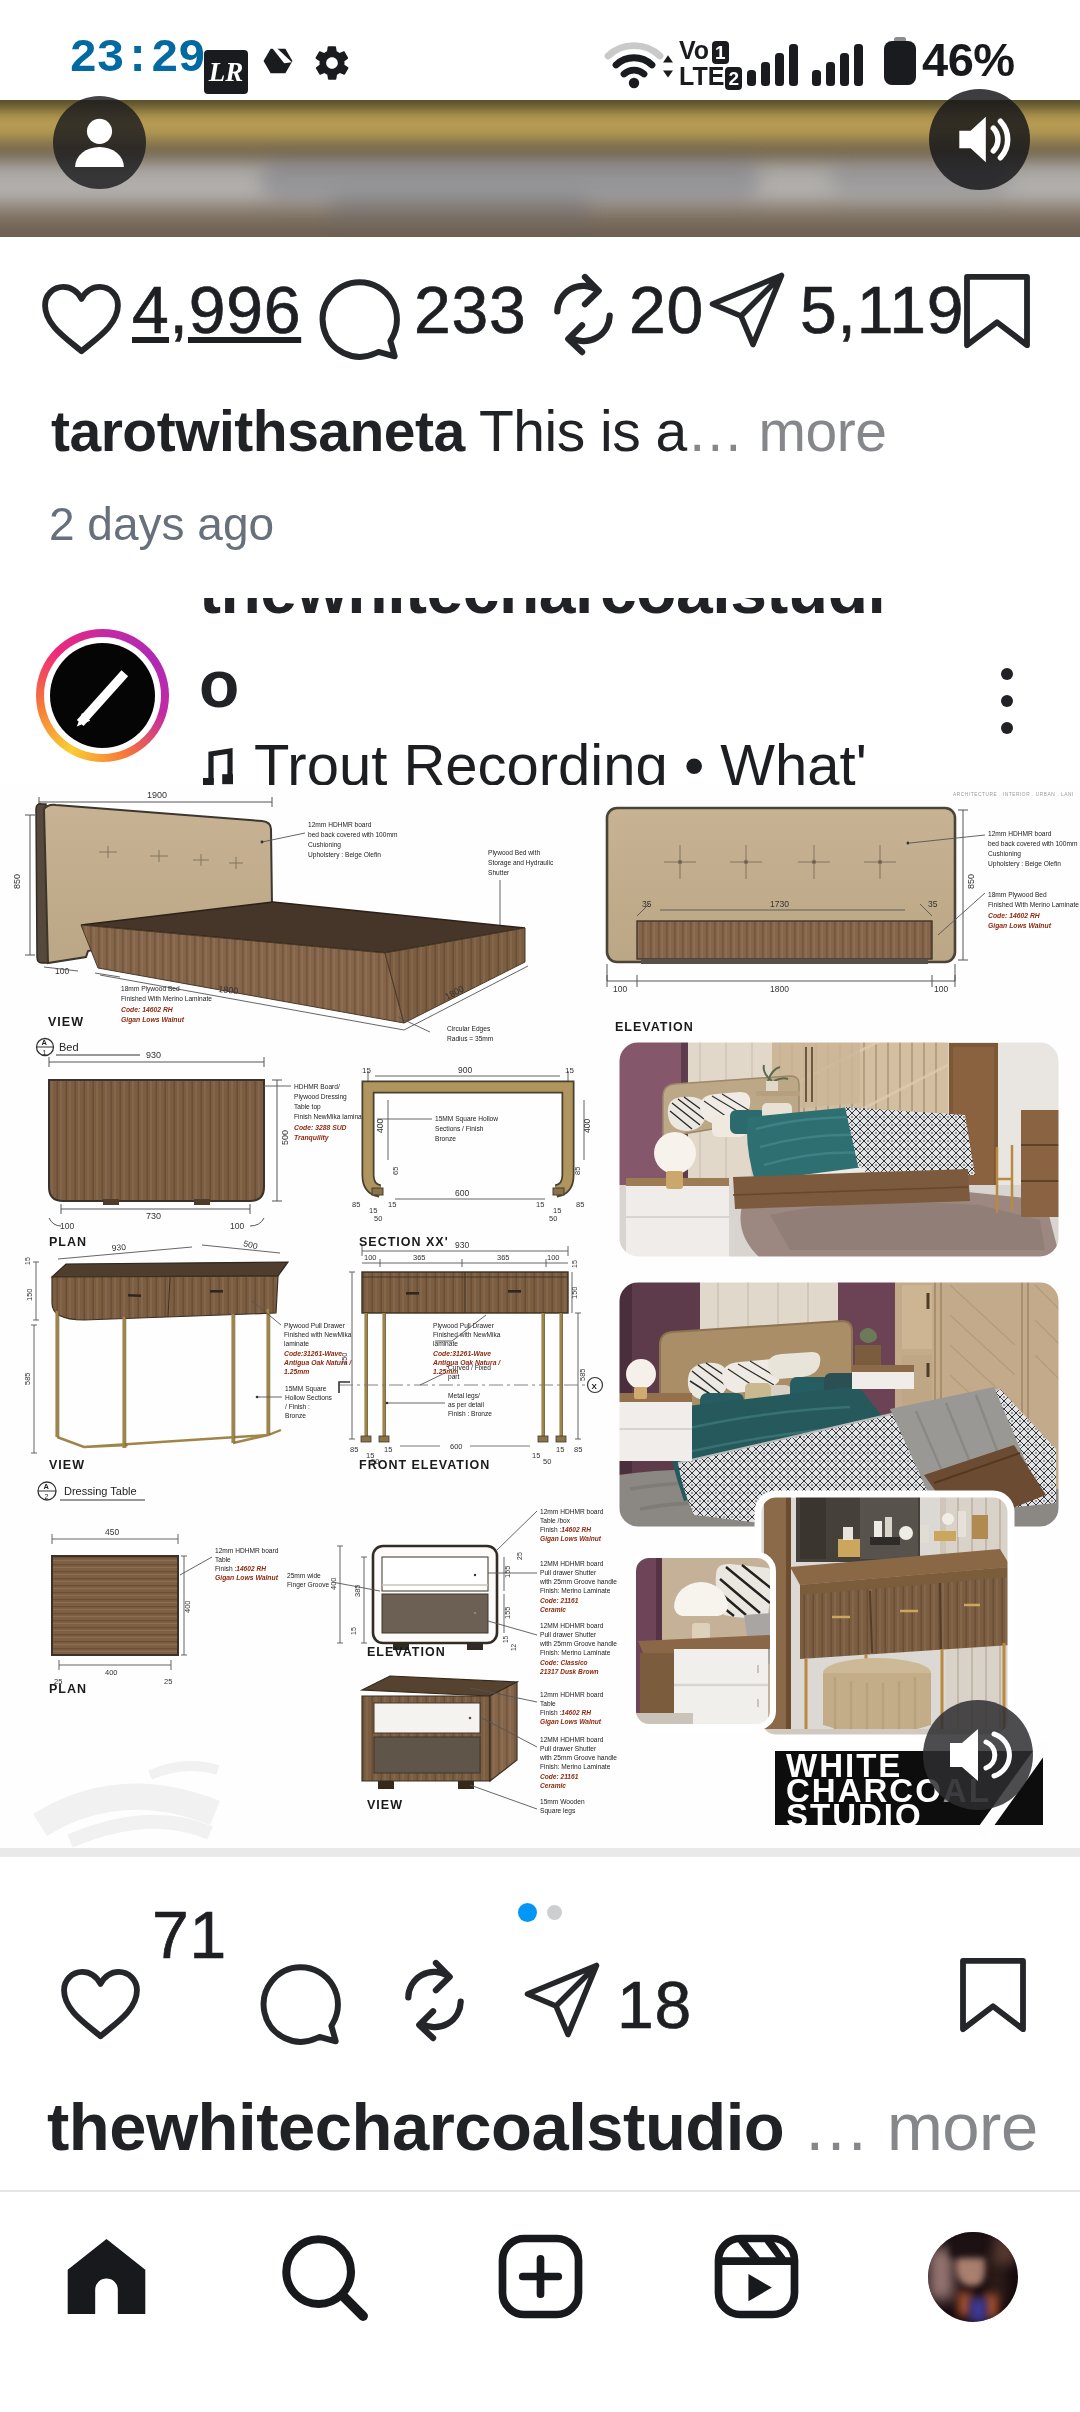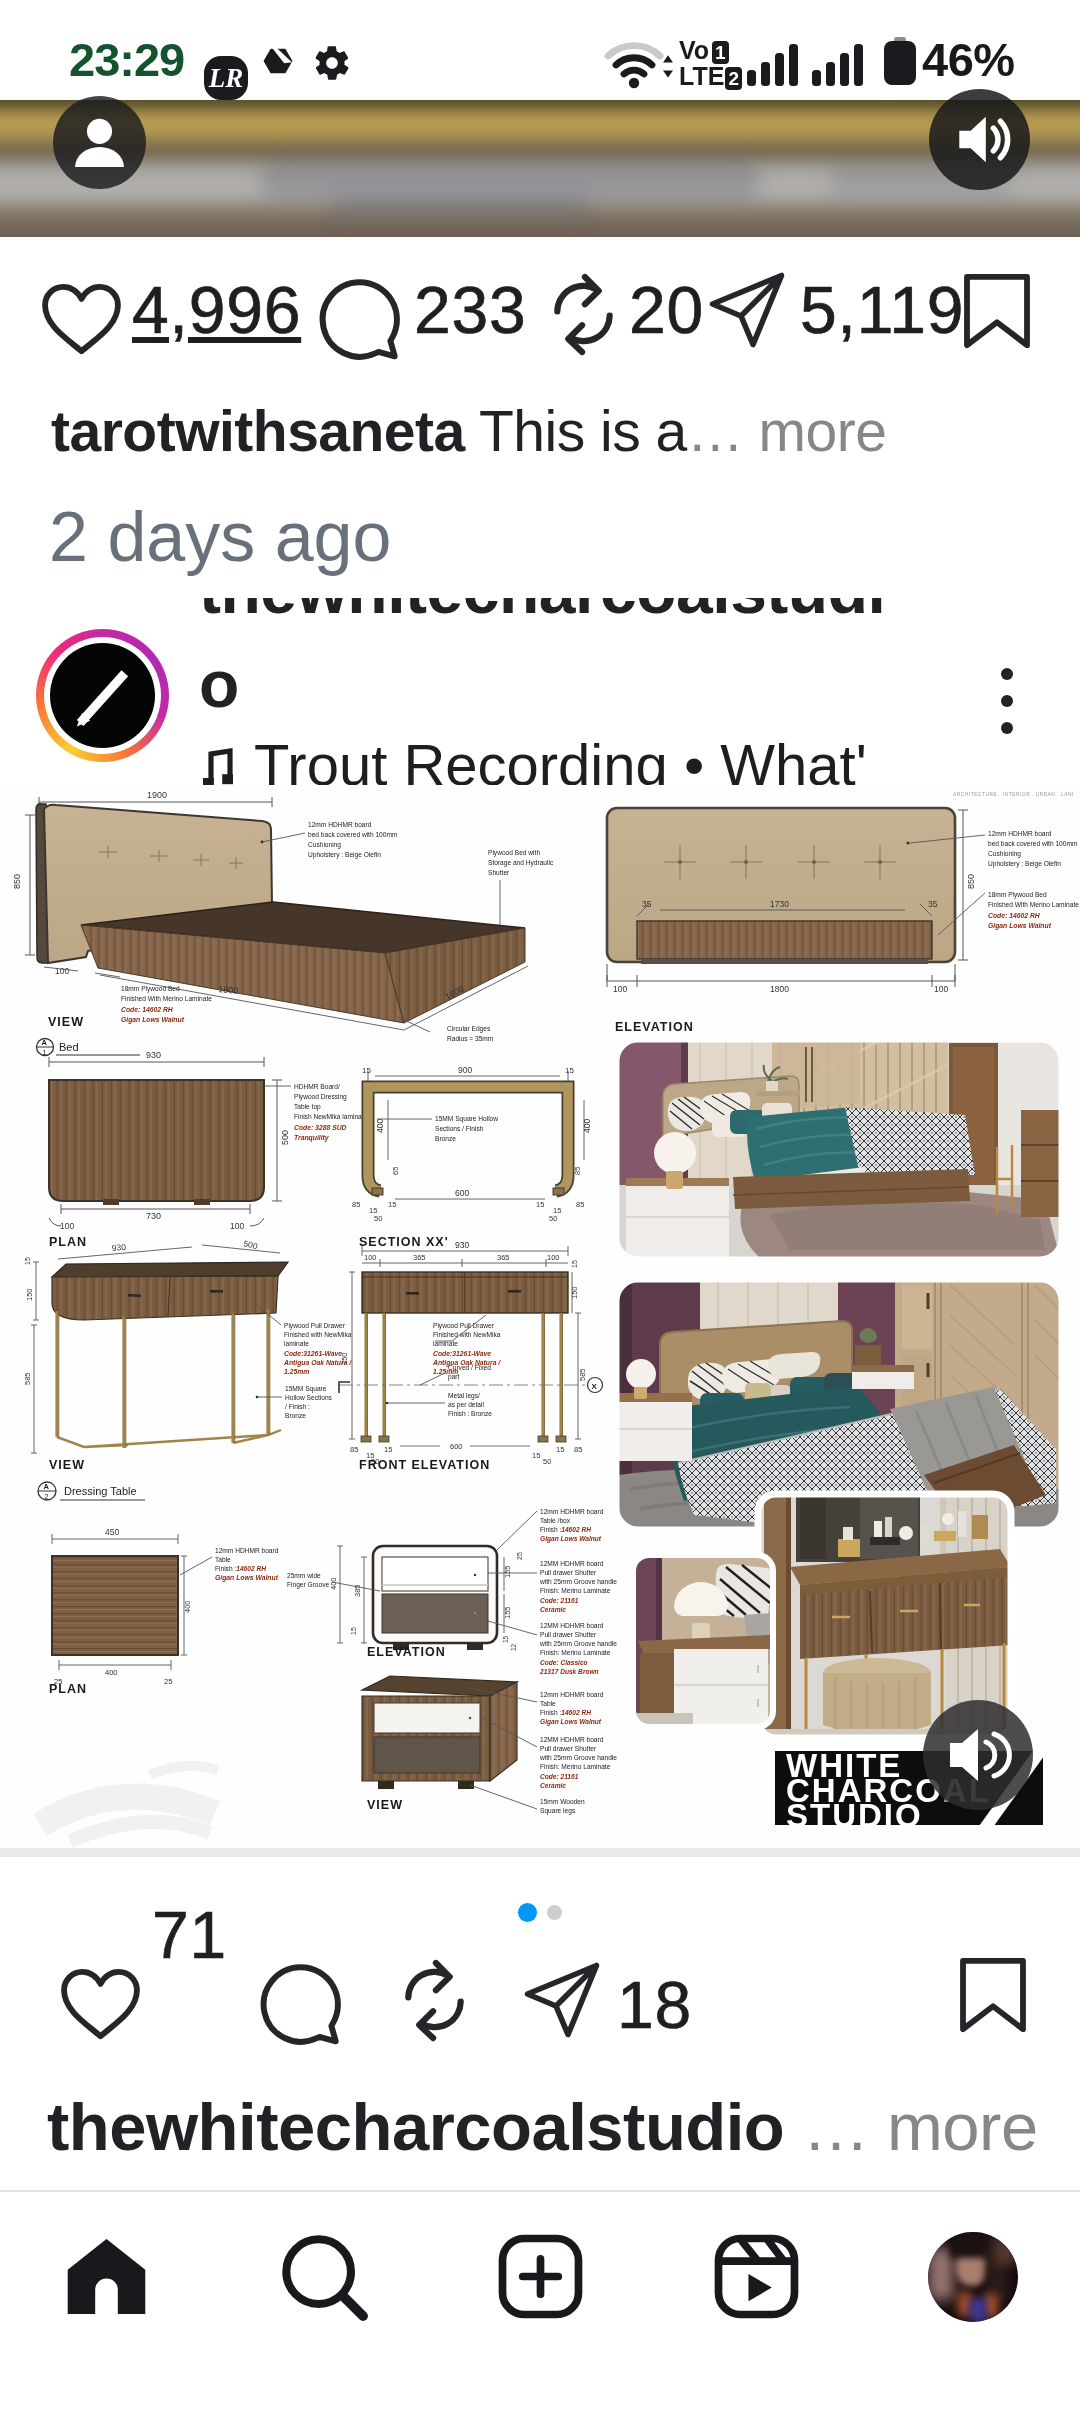--- a/index.html
+++ b/index.html
@@ -6,23 +6,23 @@
   body{width:1080px;height:2412px;background:#fff;font-family:"Liberation Sans",sans-serif;position:relative;overflow:hidden;}
   .abs{position:absolute;}
   .num{font-size:66px;color:#1d1f23;letter-spacing:0.8px;-webkit-text-stroke:0.7px #1d1f23;}
   svg{display:block;}
 </style>
 </head>
 <body>
 
 <div class="abs" style="left:0;top:0;width:1080px;height:100px;background:#fff;"></div>
 
-<div class="abs" style="left:69px;top:32px;font-size:47px;font-weight:700;color:#14532d;letter-spacing:-1px;">23:29</div>
-
-<div class="abs" style="left:204px;top:56px;width:44px;height:44px;background:#191b1e;border-radius:17px;color:#fff;font-family:'Liberation Serif',serif;font-style:italic;font-weight:700;font-size:27px;text-align:center;line-height:44px;">LR</div>
+<div class="abs" style="left:69px;top:32px;font-size:47px;font-weight:700;color:#0369a1;letter-spacing:-1px;font-family:Liberation Mono, monospace;">23:29</div>
+
+<div class="abs" style="left:204px;top:50px;width:44px;height:44px;background:#191b1e;border-radius:4px;color:#fff;font-family:'Liberation Serif',serif;font-style:italic;font-weight:700;font-size:27px;text-align:center;line-height:44px;">LR</div>
 
 <svg class="abs" style="left:261px;top:44px;" width="34" height="34" viewBox="0 0 24 24">
     <path fill="#191b1e" d="M1.8 12 L6.8 3.4 L17.2 3.4 L22.2 12 L17.2 20.6 L6.8 20.6 Z"></path>
     <path fill="#fff" d="M7.6 2.5 L10.8 2.5 L21.8 12.8 L16.4 13.6 Z"></path>
   </svg>
 
 <svg class="abs" style="left:312px;top:43px;" width="40" height="40" viewBox="0 0 24 24">
     <path fill="#191b1e" d="M19.4 13c0-.3.1-.6.1-1s0-.7-.1-1l2.1-1.6c.2-.2.3-.5.1-.7l-2-3.5c-.1-.2-.4-.3-.6-.2l-2.5 1c-.5-.4-1.1-.7-1.7-1l-.4-2.6c0-.2-.2-.4-.5-.4h-4c-.2 0-.4.2-.5.4l-.4 2.6c-.6.2-1.1.6-1.7 1l-2.5-1c-.2-.1-.5 0-.6.2l-2 3.5c-.1.2-.1.5.1.7L4.6 11c0 .3-.1.6-.1 1s0 .7.1 1l-2.1 1.6c-.2.2-.3.5-.1.7l2 3.5c.1.2.4.3.6.2l2.5-1c.5.4 1.1.7 1.7 1l.4 2.6c0 .2.2.4.5.4h4c.2 0 .4-.2.5-.4l.4-2.6c.6-.2 1.1-.6 1.7-1l2.5 1c.2.1.5 0 .6-.2l2-3.5c.1-.2.1-.5-.1-.7L19.4 13zM12 15.5c-1.9 0-3.5-1.6-3.5-3.5s1.6-3.5 3.5-3.5 3.5 1.6 3.5 3.5-1.6 3.5-3.5 3.5z"></path>
   </svg>
 
@@ -104,21 +104,21 @@
   </svg>
 
 <div class="abs num" style="left:800px;top:272px;">5,119</div>
 
 <svg class="abs" style="left:952px;top:266px;" width="90" height="90" viewBox="0 0 24 24">
     <path d="M4.0 2.9 H20.0 V21.1 L12 15.0 L4.0 21.1 Z" fill="none" stroke="#24262a" stroke-width="1.55" stroke-linejoin="round"></path>
   </svg>
 
 <div class="abs" style="left:35px;top:398px;font-size:57px;color:#202226;letter-spacing:-0.5px;margin-left:16px;"><b>tarotwithsaneta</b> This is a<span style="color:#85878a;">… more</span></div>
 
-<div class="abs" style="left:49px;top:497px;font-size:70px;color:#68707c;">2 days ago</div>
+<div class="abs" style="left:49px;top:497px;font-size:46px;color:#68707c;">2 days ago</div>
 
 <div class="abs" style="left:36px;top:629px;width:133px;height:133px;border-radius:50%;background:conic-gradient(from 210deg,#f9ce34,#f77737,#ee2a7b,#c32aa3,#b02ab5,#c32aa3,#f77737,#f9ce34);"></div>
 
 <div class="abs" style="left:44px;top:637px;width:117px;height:117px;border-radius:50%;background:#fff;"></div>
 
 <svg class="abs" style="left:50px;top:643px;" width="105" height="105" viewBox="0 0 40 40">
     <circle cx="20" cy="20" r="20" fill="#050505"></circle>
     <path d="M11.5 30.5 L28.5 11.5" stroke="#fff" stroke-width="3.4"></path>
     <path d="M10.2 31.8 L15.3 29.6 L12.2 26.7 Z" fill="#fff"></path>
   </svg>

